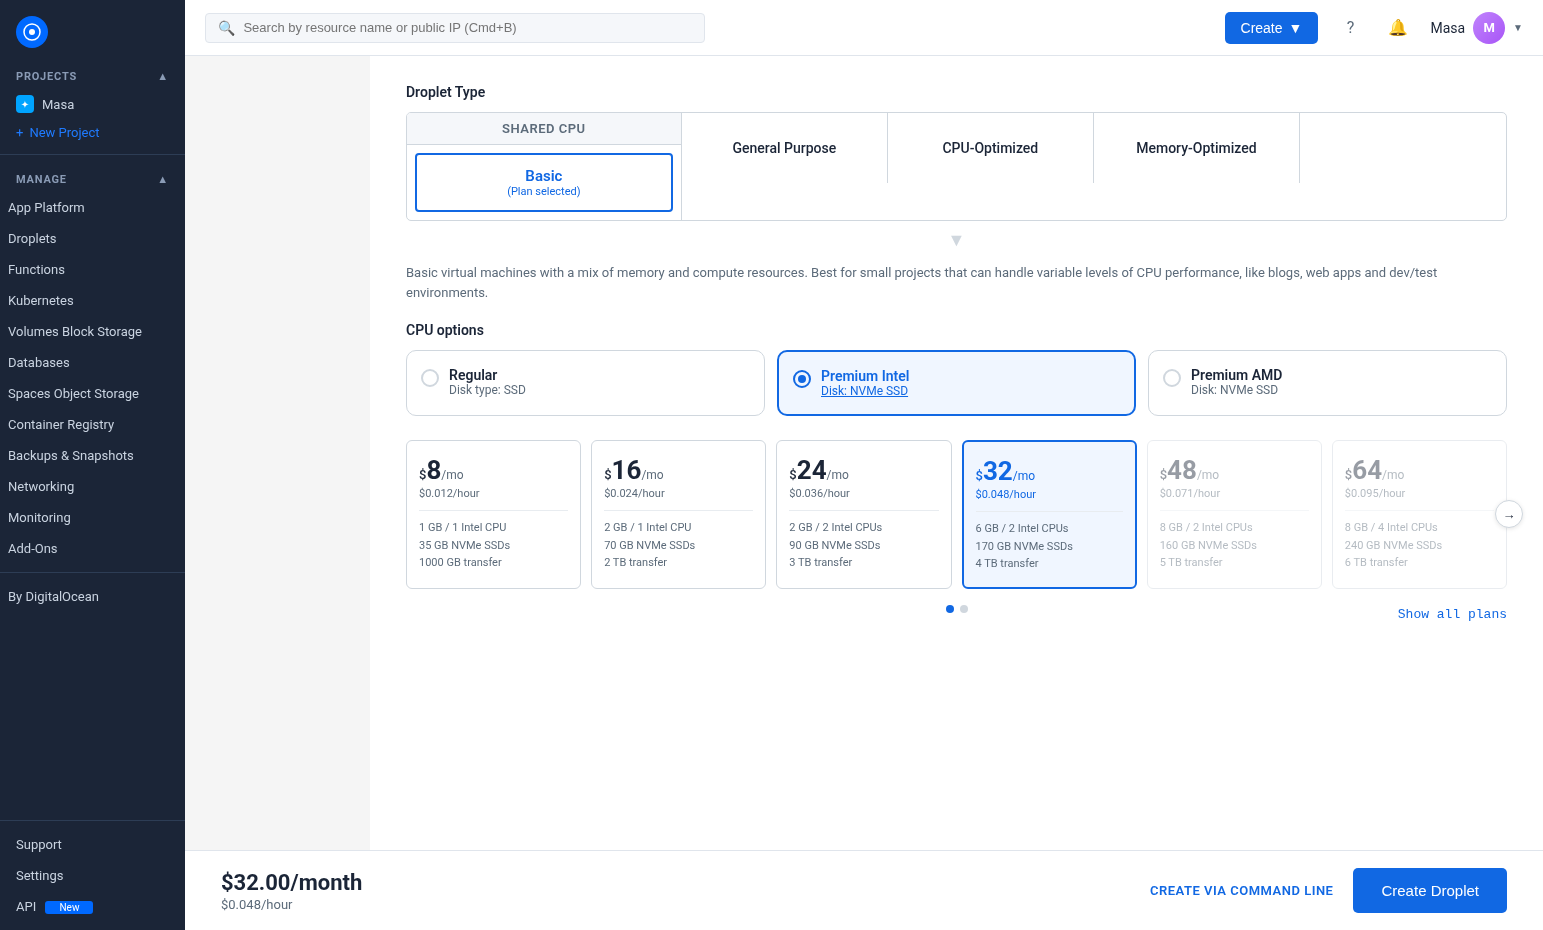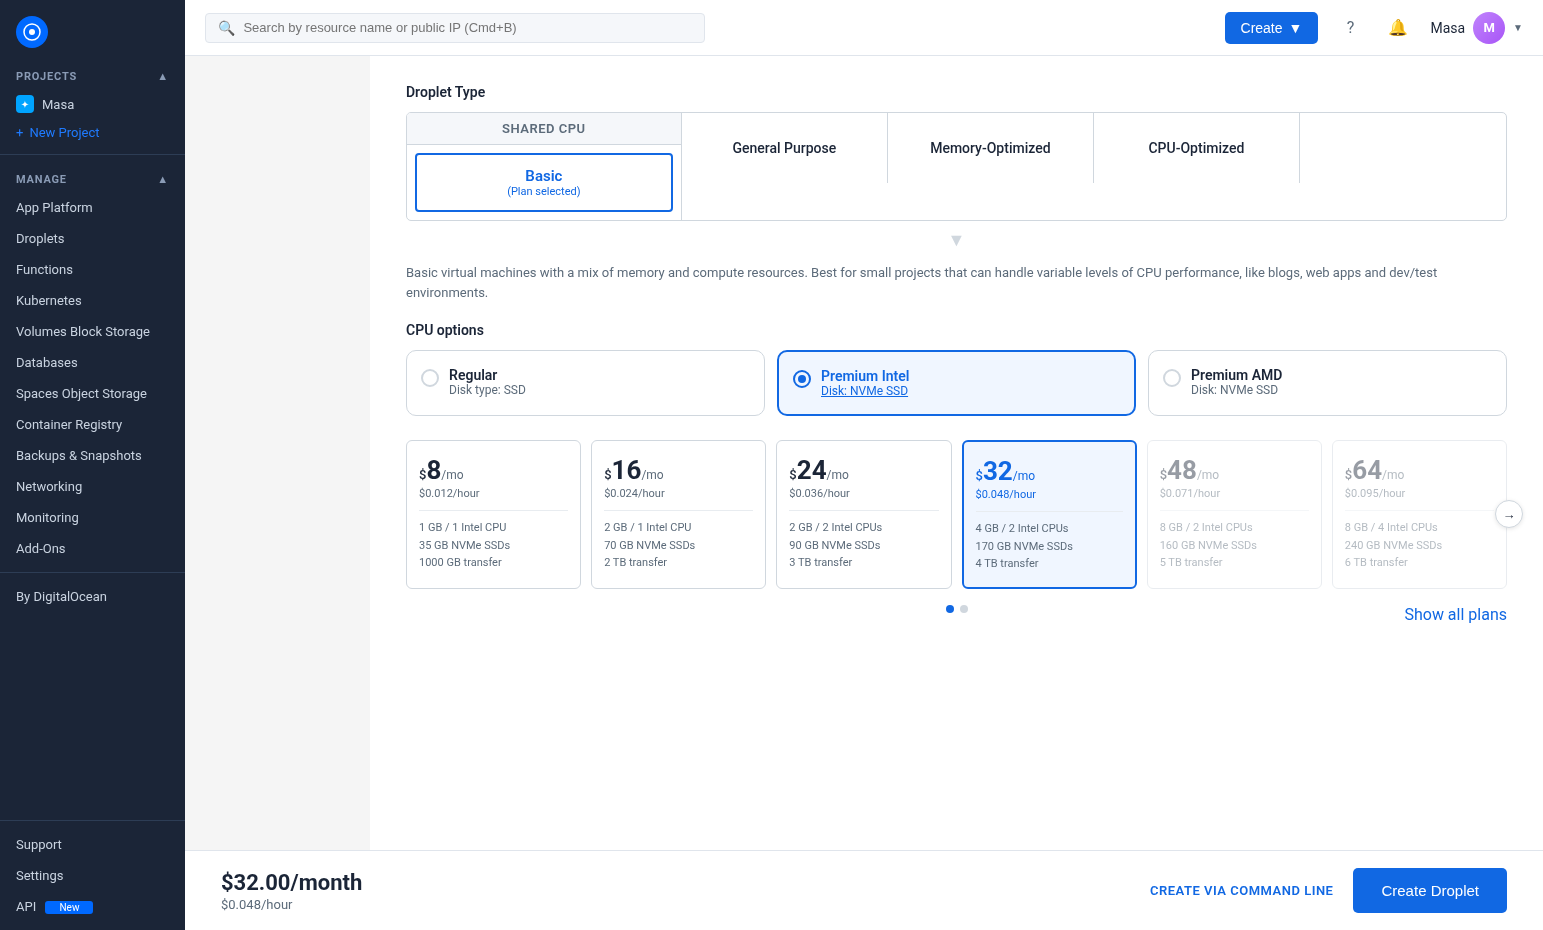--- a/index.html
+++ b/index.html
@@ -48,21 +48,21 @@
       padding: 6px 16px; font-size: 13px; color: #1f7bff; cursor: pointer;
     }
     .sidebar-divider { border: none; border-top: 1px solid #2d3d55; margin: 8px 0; }
     .manage-header {
       display: flex; align-items: center; justify-content: space-between;
       padding: 10px 16px 6px;
       font-size: 11px; font-weight: 700; letter-spacing: 0.8px;
       color: #8a9bb5; text-transform: uppercase;
     }
     .sidebar-item {
-      padding: 8px 16px;
+      padding: 8px 8px;
       font-size: 13px; color: #c9d3e0;
       cursor: pointer; display: block;
     }
     .sidebar-bottom {
       margin-top: auto;
       border-top: 1px solid #2d3d55;
       padding: 8px 0;
     }
     .sidebar-bottom-item {
       padding: 8px 16px; font-size: 13px; color: #c9d3e0; cursor: pointer;
@@ -215,21 +215,21 @@
       width: 28px; height: 28px; border-radius: 50%;
       border: 1px solid #d0d7de; background: white;
       display: flex; align-items: center; justify-content: center;
       cursor: pointer; font-size: 13px; color: #1b2537; box-shadow: 0 1px 4px rgba(0,0,0,0.1);
     }
 
     
     .pagination-dots { display: flex; align-items: center; justify-content: center; gap: 6px; margin-bottom: 12px; }
     .dot { width: 8px; height: 8px; border-radius: 50%; background: #d0d7de; }
     .dot.active { background: #1168e3; }
-    .show-all-plans { float: right; font-size: 16px; color: #1168e3; cursor: pointer; text-decoration: none; }
+    .show-all-plans { float: right; font-size: 13px; color: #1168e3; cursor: pointer; text-decoration: none; font-family: Liberation Mono, monospace; }
 
     
     .bottom-bar {
       position: fixed; bottom: 0; left: 185px; right: 0;
       height: 80px; background: white; border-top: 1px solid #e0e5ec;
       display: flex; align-items: center; padding: 0 36px;
       z-index: 100;
     }
     .bottom-price { }
     .bottom-price-main { font-size: 22px; font-weight: 700; color: #1b2537; }
@@ -339,22 +339,22 @@
         <div style="padding: 8px; cursor: pointer;">
           <div style="border: 2px solid #1168e3; border-radius: 4px; padding: 12px; text-align:center;">
             <div style="font-size:15px; font-weight:600; color:#1168e3;">Basic</div>
             <div style="font-size:11px; color:#1168e3;">(Plan selected)</div>
           </div>
         </div>
       </div>
       <div>
         <div style="display:grid; grid-template-columns:1fr 1fr 1fr 1fr; height: calc(100% - 37px);">
           <div class="ded-tab" style="display:flex;align-items:center;justify-content:center;border-right:1px solid #d0d7de;">General Purpose</div>
+          <div class="ded-tab" style="display:flex;align-items:center;justify-content:center;border-right:1px solid #d0d7de;">CPU-Optimized</div>
           <div class="ded-tab" style="display:flex;align-items:center;justify-content:center;border-right:1px solid #d0d7de;">Memory-Optimized</div>
-          <div class="ded-tab" style="display:flex;align-items:center;justify-content:center;border-right:1px solid #d0d7de;">CPU-Optimized</div>
         </div>
       </div>
     </div>
 
     <div class="caret-divider">▼</div>
 
     <p class="description-text">Basic virtual machines with a mix of memory and compute resources. Best for small projects that can handle variable levels of CPU performance, like blogs, web apps and dev/test environments.</p>
 
     <div class="section-label">CPU options</div>
     <div class="cpu-options">
@@ -427,21 +427,21 @@
         </div>
 
         <div class="pricing-card selected">
           <div class="price-line">
             <span class="dollar" style="color:#1168e3;">$</span>
             <span class="price-number blue">32</span>
             <span class="per-mo blue">/mo</span>
           </div>
           <div class="hourly blue">$0.048/hour</div>
           <hr class="spec-divider">
-          <div class="spec-line">4 GB / 2 Intel CPUs</div>
+          <div class="spec-line">6 GB / 2 Intel CPUs</div>
           <div class="spec-line">170 GB NVMe SSDs</div>
           <div class="spec-line">4 TB transfer</div>
         </div>
 
         <div class="pricing-card dimmed">
           <div class="price-line">
             <span class="dollar">$</span>
             <span class="price-number">48</span>
             <span class="per-mo">/mo</span>
           </div>

